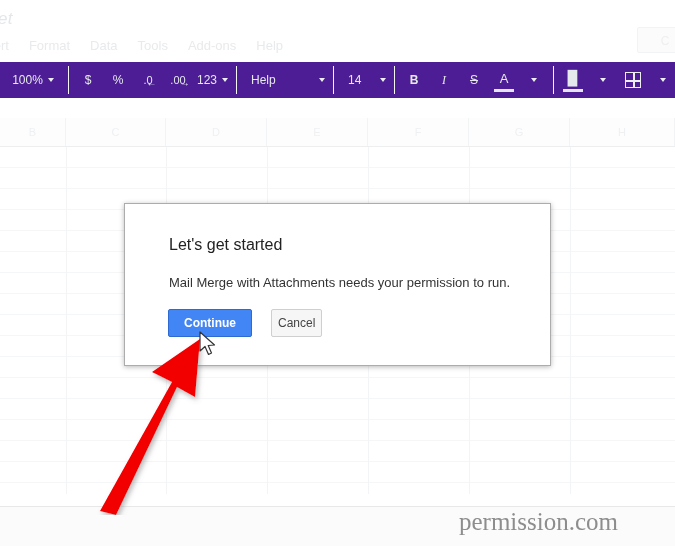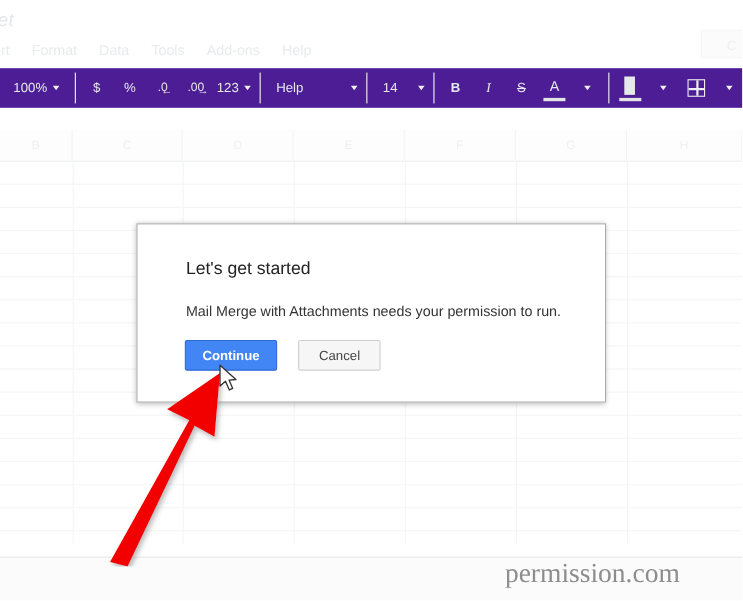--- a/index.html
+++ b/index.html
@@ -245,21 +245,21 @@
     border-radius: 2px;
     color: #ffffff;
     font-size: 12px;
     font-weight: bold;
     line-height: 27px;
     box-sizing: border-box;
     white-space: nowrap;
   }
   #cancel-button {
     height: 28px;
-    padding: 0 18px;
+    padding: 0 6px;
     margin-left: 19px;
     background: #f6f6f6;
     border: 1px solid #cfcfcf;
     border-radius: 2px;
     color: #444444;
     font-size: 12px;
     line-height: 27px;
     box-sizing: border-box;
     white-space: nowrap;
   }

